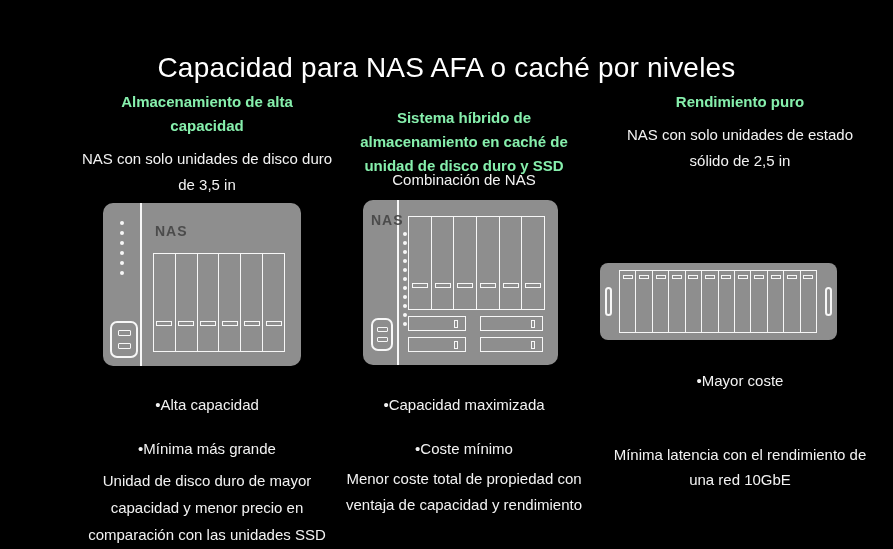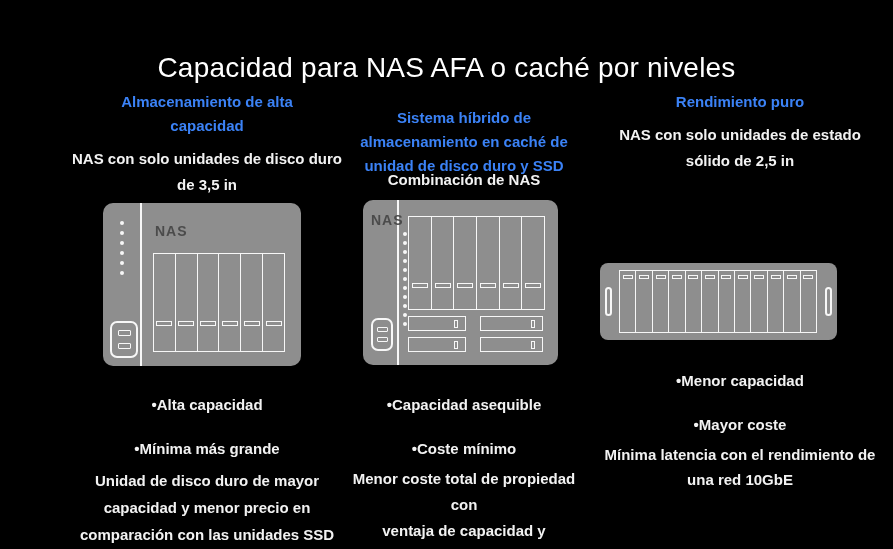--- a/index.html
+++ b/index.html
@@ -13,22 +13,22 @@
   }
   .title {
     position:absolute; top:52px; left:0; width:893px;
     text-align:center; font-size:28px; font-weight:400; color:#ffffff;
     letter-spacing:0.2px;
   }
   .col { position:absolute; text-align:center; }
   .col-1 { left:62px;  width:290px; }
   .col-2 { left:340px; width:248px; }
   .col-3 { left:592px; width:296px; }
-  .blk { position:absolute; left:0; width:100%; text-align:center; white-space:pre-line;font-weight:bold; }
-  .heading { font-weight:700; font-size:15px; line-height:24px; color:#3b82f6; }
+  .blk { position:absolute; left:0; width:100%; text-align:center; white-space:pre-line; }
+  .heading { font-weight:700; font-size:15px; line-height:24px; color:#86efac; }
   .subheading { font-size:15px; line-height:26px; color:#f2f2f2; }
   .bullets { font-size:15px; line-height:22px; color:#f2f2f2; }
   .footer-note { font-size:15px; color:#f2f2f2; }
 
   
   .device { position:absolute; background:#8e8e8e; }
   .tower { border-radius:10px; display:flex; }
   .tower1 { left:103px; top:203px; width:198px; height:163px; }
   .tower2 { left:363px; top:200px; width:195px; height:165px; }
   .strip { position:relative; border-right:2px solid #f7f7f7; }
@@ -89,33 +89,32 @@
 capacidad y menor precio en
 comparación con las unidades SSD</div>
 </section>
 
 <section class="col col-2">
   <div class="blk heading" style="top:106px;">Sistema híbrido de
 almacenamiento en caché de
 unidad de disco duro y SSD</div>
   <div class="blk subheading" style="top:167px;">Combinación de NAS</div>
   <div class="blk bullets" style="top:372px;">
-    <div>•Capacidad asequible</div>
+    <div>•Capacidad maximizada</div>
     <div>•Coste mínimo</div>
   </div>
   <div class="blk footer-note" style="top:466px; line-height:26px;">Menor coste total de propiedad con
 ventaja de capacidad y rendimiento</div>
 </section>
 
 <section class="col col-3">
   <div class="blk heading" style="top:90px;">Rendimiento puro</div>
   <div class="blk subheading" style="top:122px;">NAS con solo unidades de estado
 sólido de 2,5 in</div>
   <div class="blk bullets" style="top:348px;">
-    <div>•Menor capacidad</div>
     <div>•Mayor coste</div>
   </div>
   <div class="blk footer-note" style="top:442px; line-height:25px;text-align:center;">Mínima latencia con el rendimiento de
 una red 10GbE</div>
 </section>
 
 <div class="device tower tower1">
   <div class="strip">
     <div class="leds leds-t1">
         <span class="led"></span>

